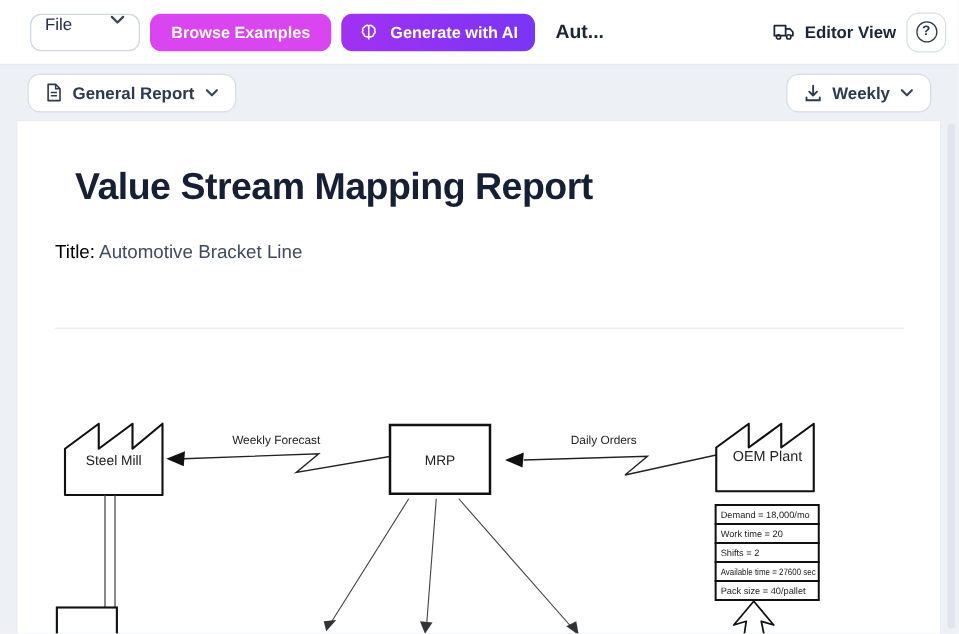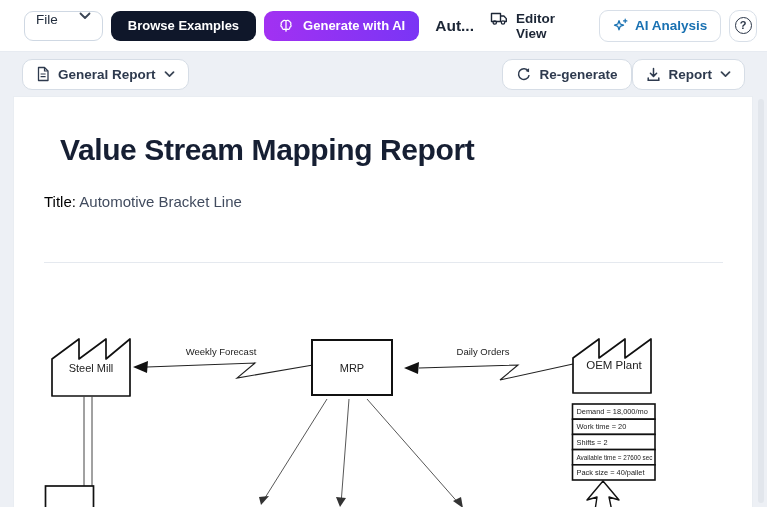--- a/index.html
+++ b/index.html
@@ -21,21 +21,21 @@
     border: 1px solid #cfd8e3; border-radius: 9px; background: #fff;
     display: flex; justify-content: space-between;
     padding: 0 11px; font-size: 13.5px; color: #222d3d; cursor: pointer;
   }
   .btn {
     height: 30px; border: none; border-radius: 9px;
     display: inline-flex; align-items: center; justify-content: center;
     font-family: "Liberation Sans", sans-serif; font-size: 13px; font-weight: 700;
     cursor: pointer; white-space: nowrap;
   }
-  .btn-blue { background: #0f172a; color: #fff; padding: 0 17px; }
+  .btn-blue { background: #d946ef; color: #fff; padding: 0 17px; }
   .btn-purple {
     background: linear-gradient(90deg, #a231f2, #7a35f5);
     color: #fff; padding: 0 14px; gap: 9px;
   }
   .doc-title { margin-left: 8px; font-size: 15.5px; font-weight: 700; color: #1c2636; }
   .flex-spacer { flex: 1; }
   .editor-view {
     display: inline-flex; align-items: flex-start; gap: 7px;
     font-size: 13.5px; font-weight: 600; color: #1c2636; cursor: pointer;
   }
@@ -118,29 +118,20 @@
     <span class="icon">
       <svg width="19" height="15" viewBox="0 0 19 15">
           <path d="M1.5 2.5 h9 v8 h-9 z M10.5 5 h3.4 l2.4 2.6 V10.5 h-2.2" fill="none" stroke="#1c2636" stroke-width="1.4" stroke-linejoin="round"></path>
           <circle cx="4.8" cy="11.5" r="1.7" fill="none" stroke="#1c2636" stroke-width="1.3"></circle>
           <circle cx="13" cy="11.5" r="1.7" fill="none" stroke="#1c2636" stroke-width="1.3"></circle>
         </svg>
     </span>
     <span>Editor View</span>
   </div>
 
-  <button class="btn btn-ai-analysis">
-    <span class="icon">
-      <svg width="16" height="16" viewBox="0 0 16 16">
-          <path d="M6 2.6 L7.2 6 L10.5 7.2 L7.2 8.4 L6 11.8 L4.8 8.4 L1.5 7.2 L4.8 6 Z" fill="none" stroke="#1971b2" stroke-width="1.3" stroke-linejoin="round"></path>
-          <path d="M12.2 1.2 v3.4 M10.5 2.9 h3.4" stroke="#1971b2" stroke-width="1.2" stroke-linecap="round"></path>
-        </svg>
-    </span>
-    <span>AI Analysis</span>
-  </button>
 
   <button class="help-btn">
     <span class="help-circle">?</span>
   </button>
 </header>
 
 <div class="toolbar2">
 
   <div class="btn-chip">
     <span class="icon">
@@ -152,38 +143,29 @@
     <span>General Report</span>
     <span class="icon">
       <svg width="11" height="7" viewBox="0 0 11 7">
           <path d="M1.5 1.2 L5.5 5.2 L9.5 1.2" fill="none" stroke="#3a4555" stroke-width="1.7" stroke-linecap="round" stroke-linejoin="round"></path>
         </svg>
     </span>
   </div>
 
   <div class="flex-spacer"></div>
 
-  <button class="btn-chip">
-    <span class="icon">
-      <svg width="15" height="15" viewBox="0 0 16 16">
-          <path d="M13.2 4.4 A5.7 5.7 0 1 0 14 8.6" fill="none" stroke="#2e3a4e" stroke-width="1.6"></path>
-          <polygon points="13.9,1.4 13.9,5.6 10.2,4.3" fill="#2e3a4e"></polygon>
-        </svg>
-    </span>
-    <span>Re-generate</span>
-  </button>
 
   <button class="btn-chip">
     <span class="icon">
       <svg width="15" height="15" viewBox="0 0 15 15">
           <path d="M7.5 1.5 v7.5 M4.4 6.3 L7.5 9.4 L10.6 6.3" fill="none" stroke="#2e3a4e" stroke-width="1.5" stroke-linecap="round" stroke-linejoin="round"></path>
           <path d="M2.2 11 v2.2 h10.6 V11" fill="none" stroke="#2e3a4e" stroke-width="1.5" stroke-linecap="round"></path>
         </svg>
     </span>
-    <span>Report</span>
+    <span>Weekly</span>
     <span class="icon">
       <svg width="11" height="7" viewBox="0 0 11 7">
           <path d="M1.5 1.2 L5.5 5.2 L9.5 1.2" fill="none" stroke="#3a4555" stroke-width="1.7" stroke-linecap="round" stroke-linejoin="round"></path>
         </svg>
     </span>
   </button>
 
 </div>
 
 <main class="card">

